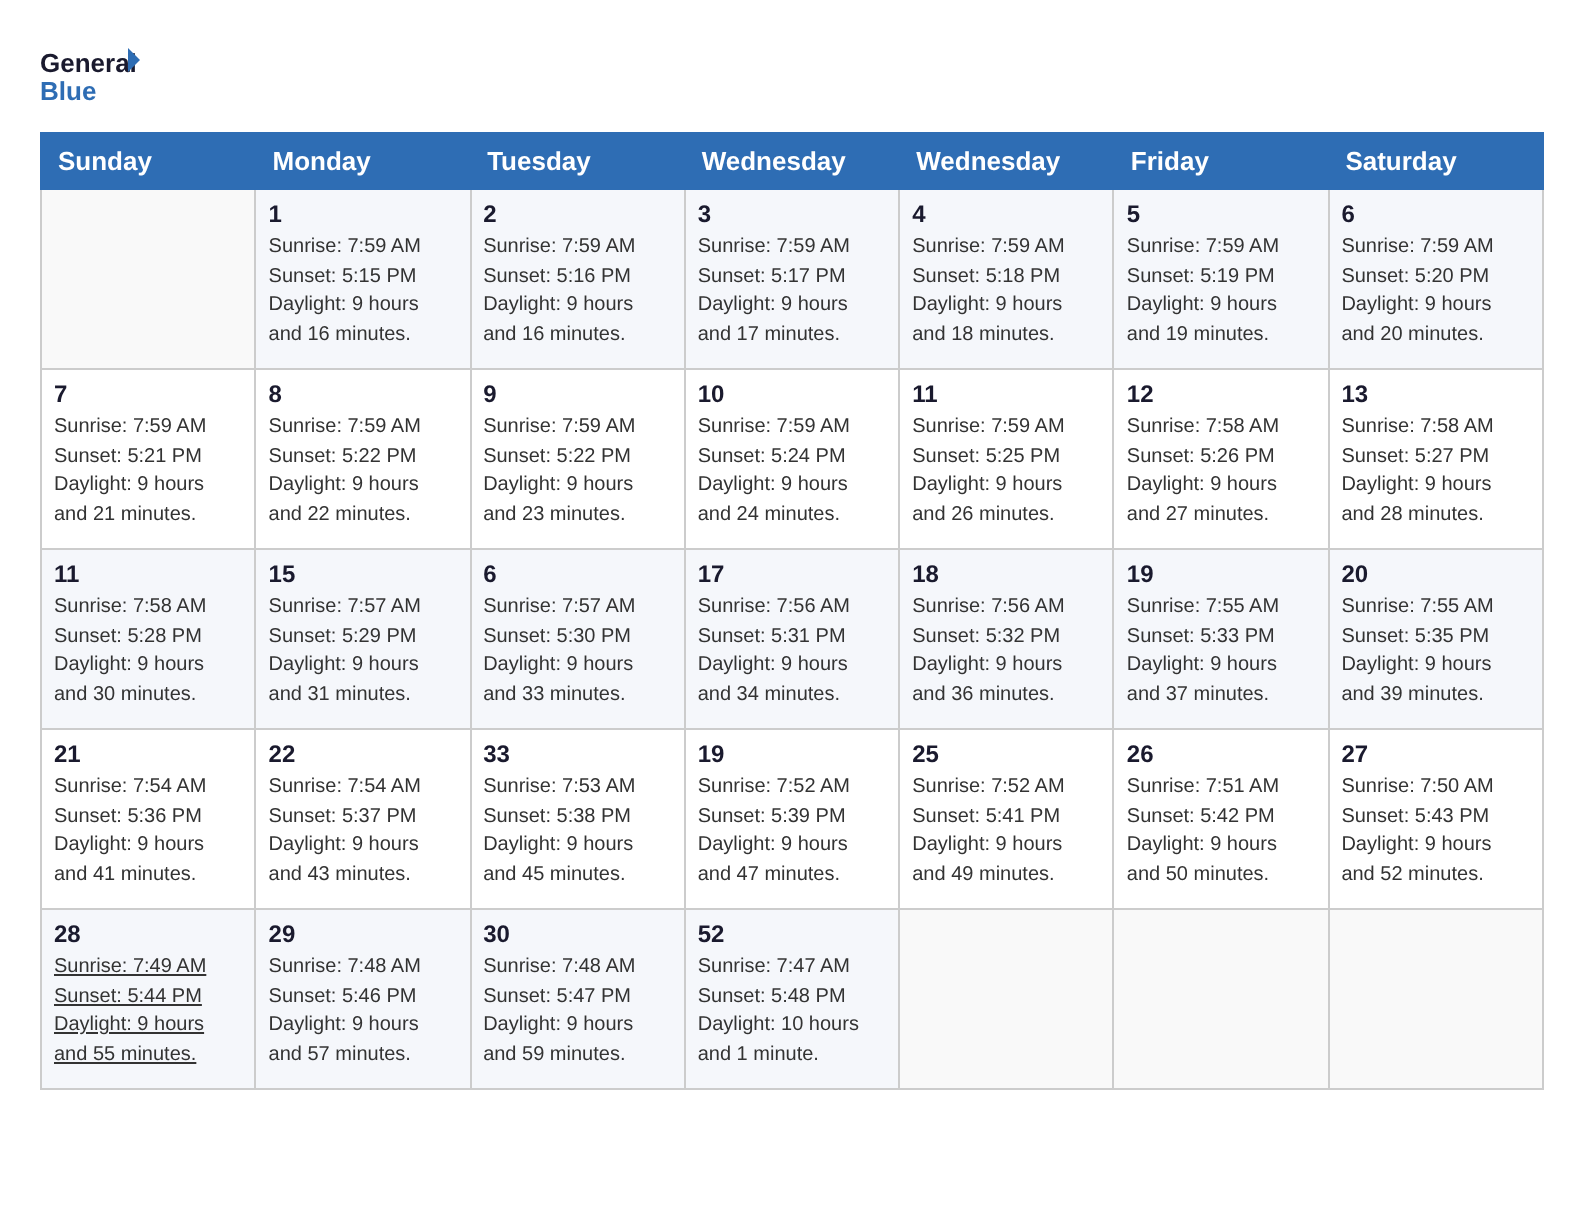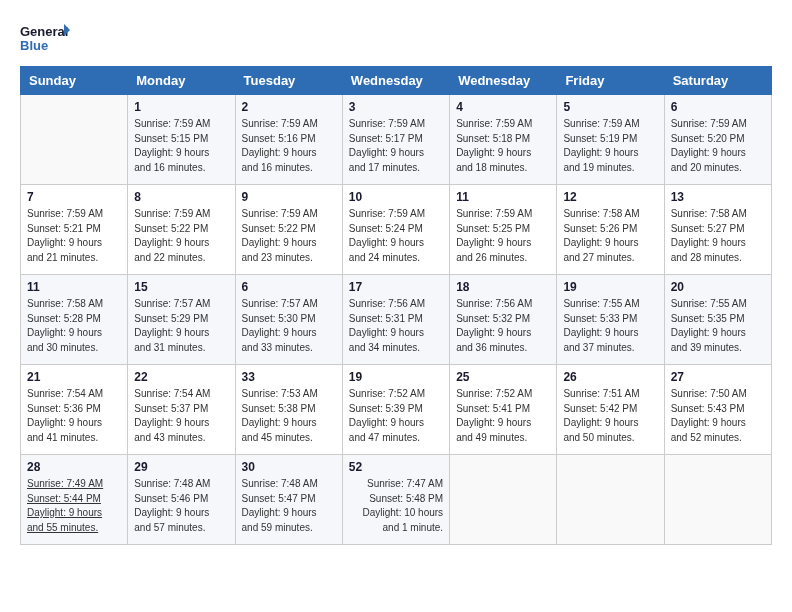--- a/index.html
+++ b/index.html
@@ -324,21 +324,21 @@
         </td>
         <td>
           <span class="day-num">30</span>
           <div class="day-info" style="white-space: pre-line;">Sunrise: 7:48 AM
 Sunset: 5:47 PM
 Daylight: 9 hours
 and 59 minutes.</div>
         </td>
         <td>
           <span class="day-num">52</span>
-          <div class="day-info" style="white-space: pre-line; text-align: right;">Sunrise: 7:47 AM
+          <div class="day-info" style="white-space: pre-line;">Sunrise: 7:47 AM
 Sunset: 5:48 PM
 Daylight: 10 hours
 and 1 minute.</div>
         </td>
         <td class="empty-cell"></td>
         <td class="empty-cell"></td>
         <td class="empty-cell"></td>
       </tr>
     </tbody>
 </table>

